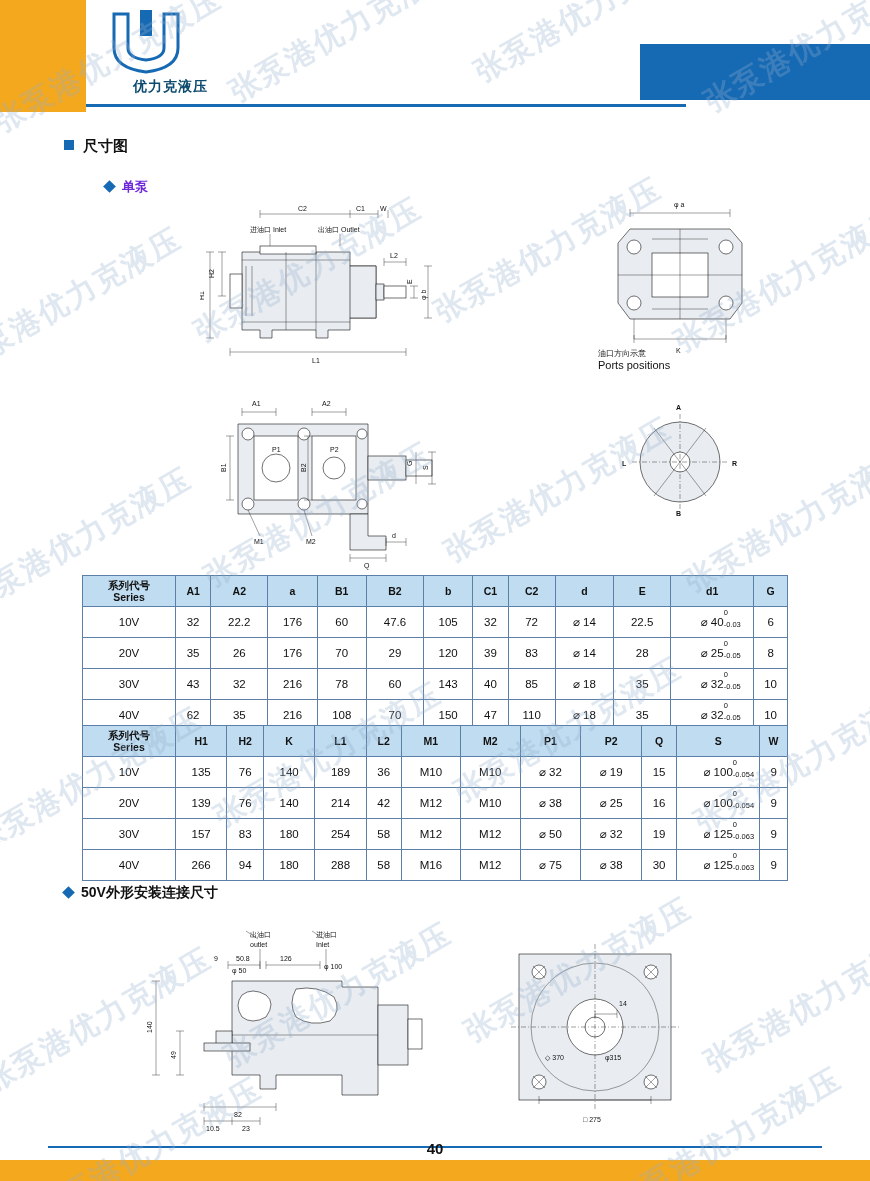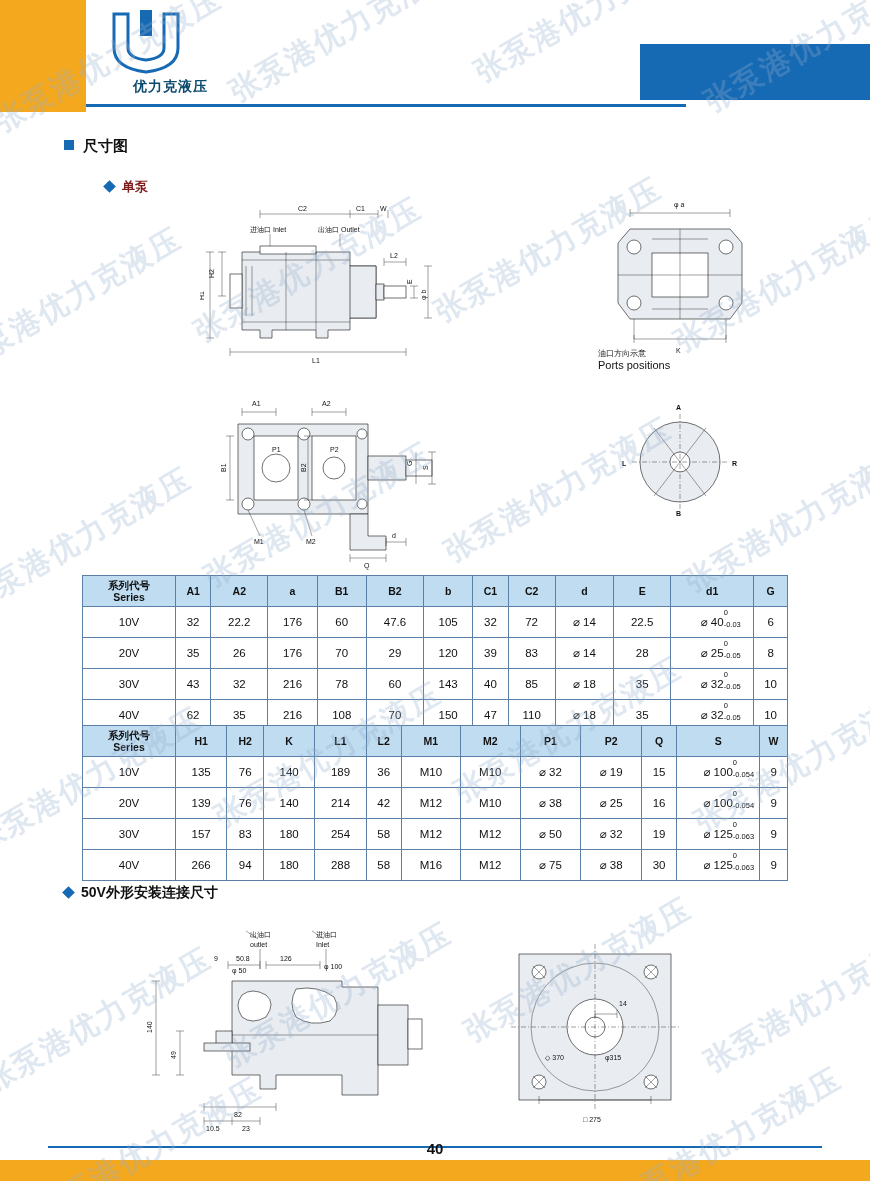--- a/index.html
+++ b/index.html
@@ -33,21 +33,21 @@
   .dots{position:relative;width:38px;height:26px;margin-left:12px;}
   .dots i{position:absolute;border-radius:50%;background:#ffffff;display:block;}
   .dot1{width:11px;height:11px;left:0;top:2px;}
   .dot2{width:9px;height:9px;left:16px;top:0px;}
   .dot3{width:8px;height:8px;left:6px;top:15px;}
   .hdr-title{font-size:28px;color:#ffffff;font-weight:bold;letter-spacing:4px;margin-left:6px;}
 
   
   .sec1{position:absolute;left:64px;top:137px;font-size:15px;font-weight:bold;color:#111;}
   .sq{display:inline-block;width:10px;height:10px;background:#1669b3;margin-right:9px;vertical-align:1px;}
-  .sec2{position:absolute;left:105px;top:178px;font-size:13px;font-weight:bold;color:#7f1d1d;}
+  .sec2{position:absolute;left:105px;top:178px;font-size:13px;font-weight:bold;color:#6d28d9;}
   .dia{display:inline-block;width:9px;height:9px;background:#1669b3;transform:rotate(45deg);margin-right:8px;vertical-align:0px;}
   .sec3{position:absolute;left:64px;top:884px;font-size:14px;font-weight:bold;color:#111;}
 
   
   .dwg{position:absolute;}
   .dwg svg{display:block;}
   .lbl{font-family:"Liberation Sans",sans-serif;font-size:7px;fill:#111;}
   .lbl-b{font-family:"Liberation Sans",sans-serif;font-size:7px;fill:#111;font-weight:bold;}
   .ln-thin{stroke:#111;stroke-width:.4;fill:none;}
   .ln-dash{stroke:#111;stroke-width:.4;fill:none;stroke-dasharray:5 2 1 2;}

